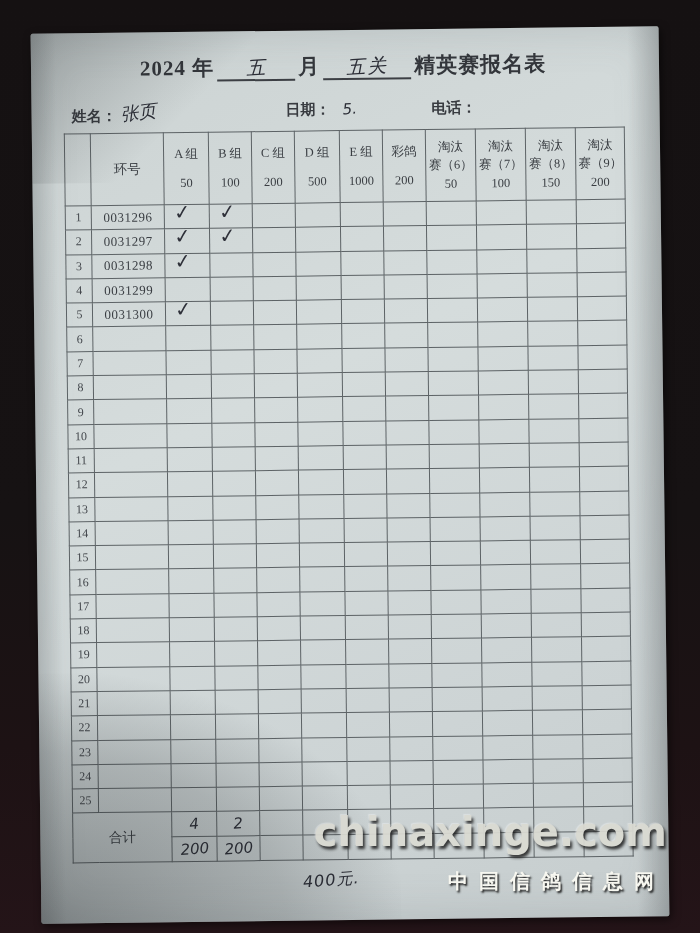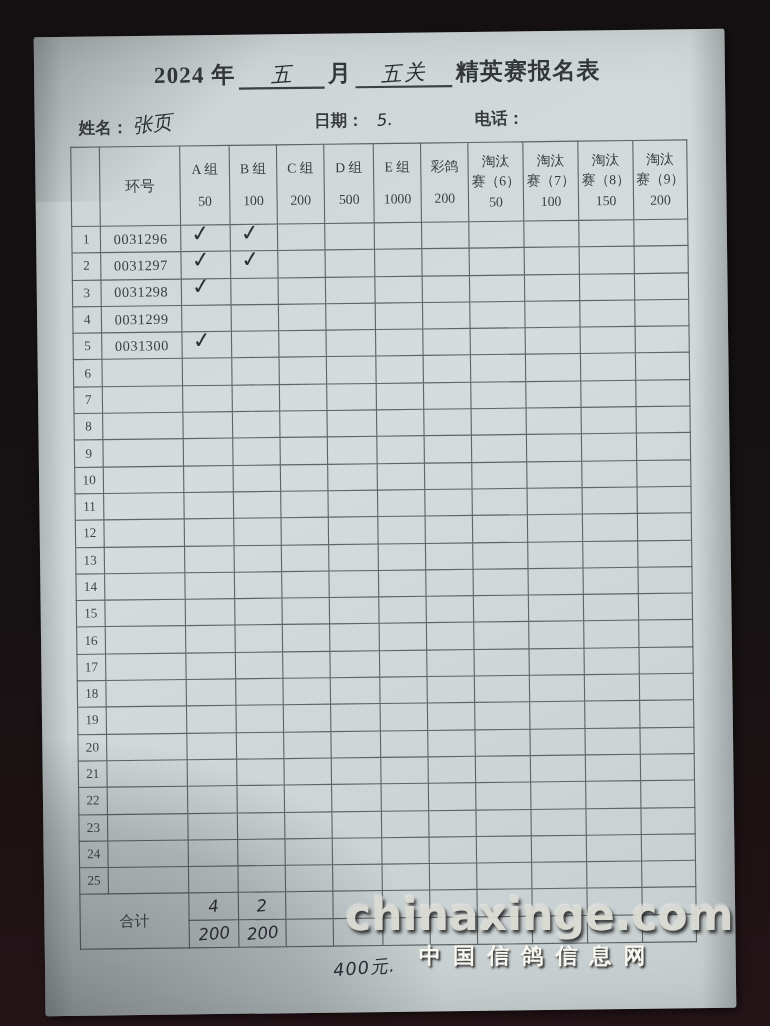--- a/index.html
+++ b/index.html
@@ -53,25 +53,25 @@
   .check { display:inline-block; font-family:"DejaVu Sans", sans-serif; font-size:20px; font-weight:600;
     line-height:1; color:#2e3039; transform:rotate(-6deg); position:relative; top:-4px; }
   tfoot tr { height:25px; }
   td.total-label { text-align:center; font-size:13.5px; }
   tfoot td.entry { text-align:center; padding-left:0; }
   tfoot .hv { font-size:15px; transform:rotate(-4deg); margin-left:0; }
   
   .amount-note { position:absolute; left:262px; top:840px; font-size:16px; letter-spacing:1px;
     transform:rotate(-4deg); }
   
-  .wm { position:absolute; right:33px; top:812px; text-align:center; pointer-events:none; line-height:1; }
+  .wm { position:absolute; right:33px; top:812px; text-align:right; pointer-events:none; line-height:1; }
   .wm-en { font-family:"DejaVu Sans", sans-serif; font-weight:bold; font-size:40px; color:#dbdbd3; opacity:.93;
     text-shadow:2px 3px 3px rgba(25,25,25,.9), -1px -1px 1px rgba(255,255,255,.35); }
   .wm-cn { font-family:"DejaVu Sans", sans-serif; font-weight:bold; font-size:20px; color:#f7f7f0;
-    letter-spacing:11px; margin-top:6px; padding-right:2px;
+    letter-spacing:11px; margin-top:19px; padding-right:2px;
     text-shadow:1.5px 2px 2px rgba(25,25,25,.95); }
 </style>
 </head>
 <body>
 
 <div class="photo">
 
   <div class="paper">
 
     <div class="title">

